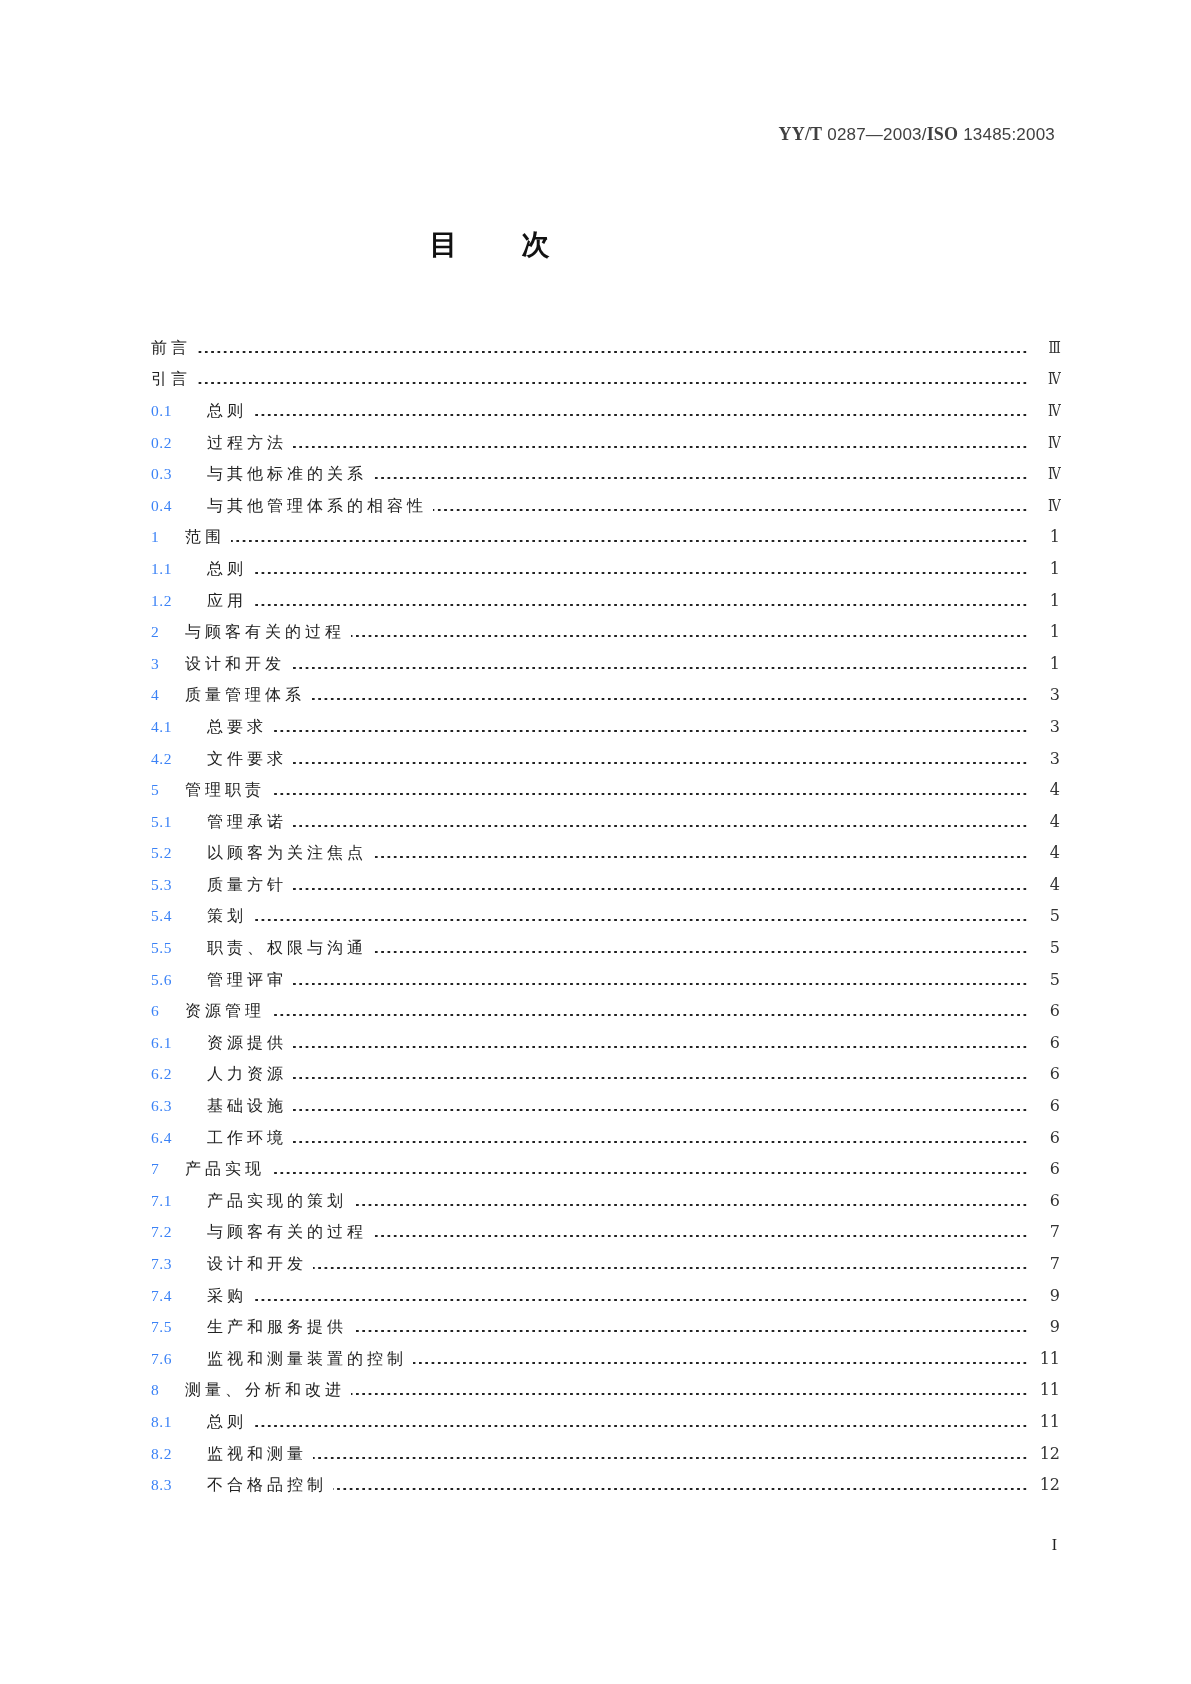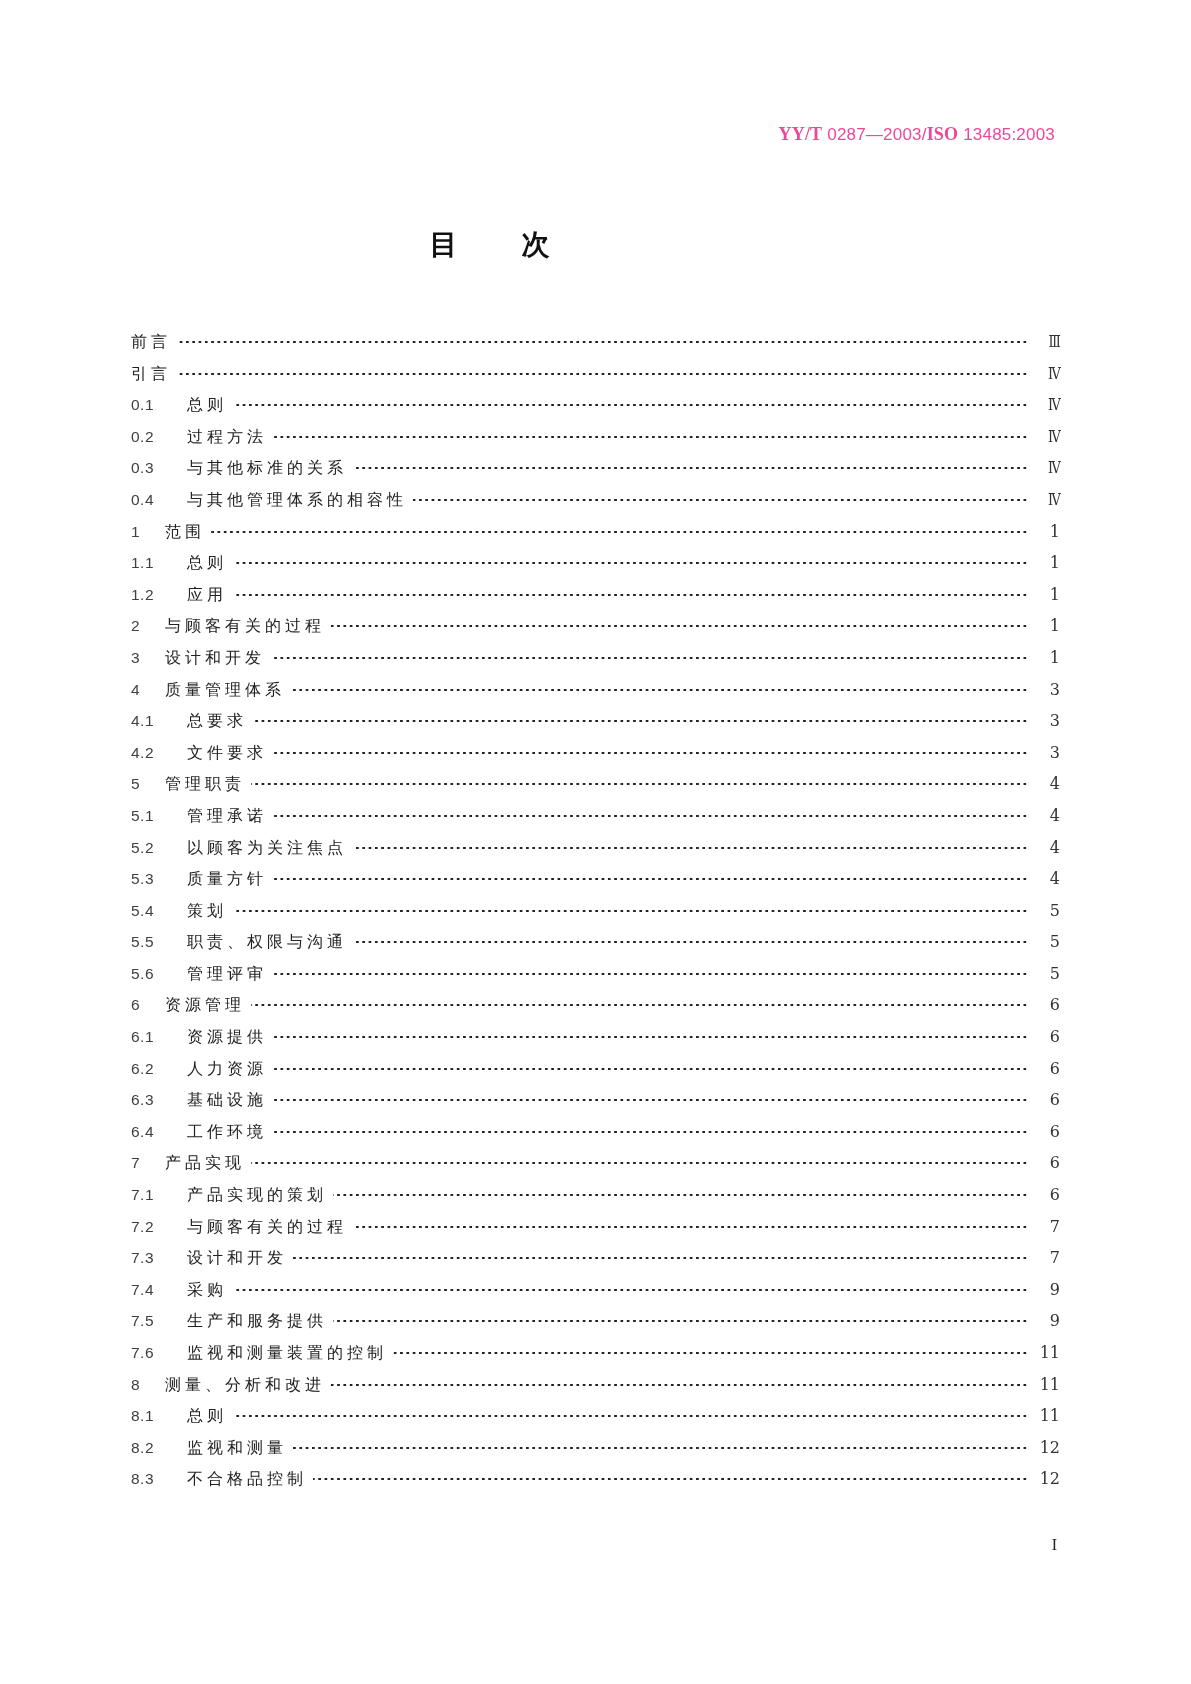--- a/index.html
+++ b/index.html
@@ -14,21 +14,21 @@
       overflow: hidden;
       color: #1a1a1a;
       font-family: "DejaVu Serif", "Liberation Serif", serif;
     }
     .header-code {
       position: absolute;
       top: 124px;
       right: 136px;
       font-size: 17px;
       letter-spacing: 0.2px;
-      color: #ec4899;
+      color: #404040;
       font-family: "Liberation Sans", "DejaVu Sans", sans-serif;
     }
     .header-code .bold {
       font-family: "Liberation Serif", "DejaVu Serif", serif;
       font-weight: bold;
       font-size: 18px;
     }
     .toc-title {
       position: absolute;
       top: 226px;
@@ -46,32 +46,33 @@
     .toc {
       position: absolute;
       top: 332px;
       left: 131px;
       width: 929px;
     }
     .toc-row {
       position: relative;
       height: 31.6px;
       display: flex;
-      align-items: flex-start;
+      align-items: center;
       font-size: 16.5px;
       line-height: 20px;
       color: #222;
       white-space: nowrap;
+      margin-left: 20px;
     }
     .toc-num {
       display: inline-block;
-      font-family: Liberation Sans, sans-serif;
+      font-family: Liberation Serif, serif;
       font-size: 15.5px;
       letter-spacing: 0.5px;
-      color: #404040;
+      color: #3b82f6;
     }
     .toc-row.l1 .toc-num { width: 34px; }
     .toc-row.l2 .toc-num { width: 56px; }
     .toc-label {
       display: inline-block;
       letter-spacing: 4px;
       font-family: "DejaVu Sans", "Liberation Sans", sans-serif;
       font-size: 16px;
       color: #222;
     }

